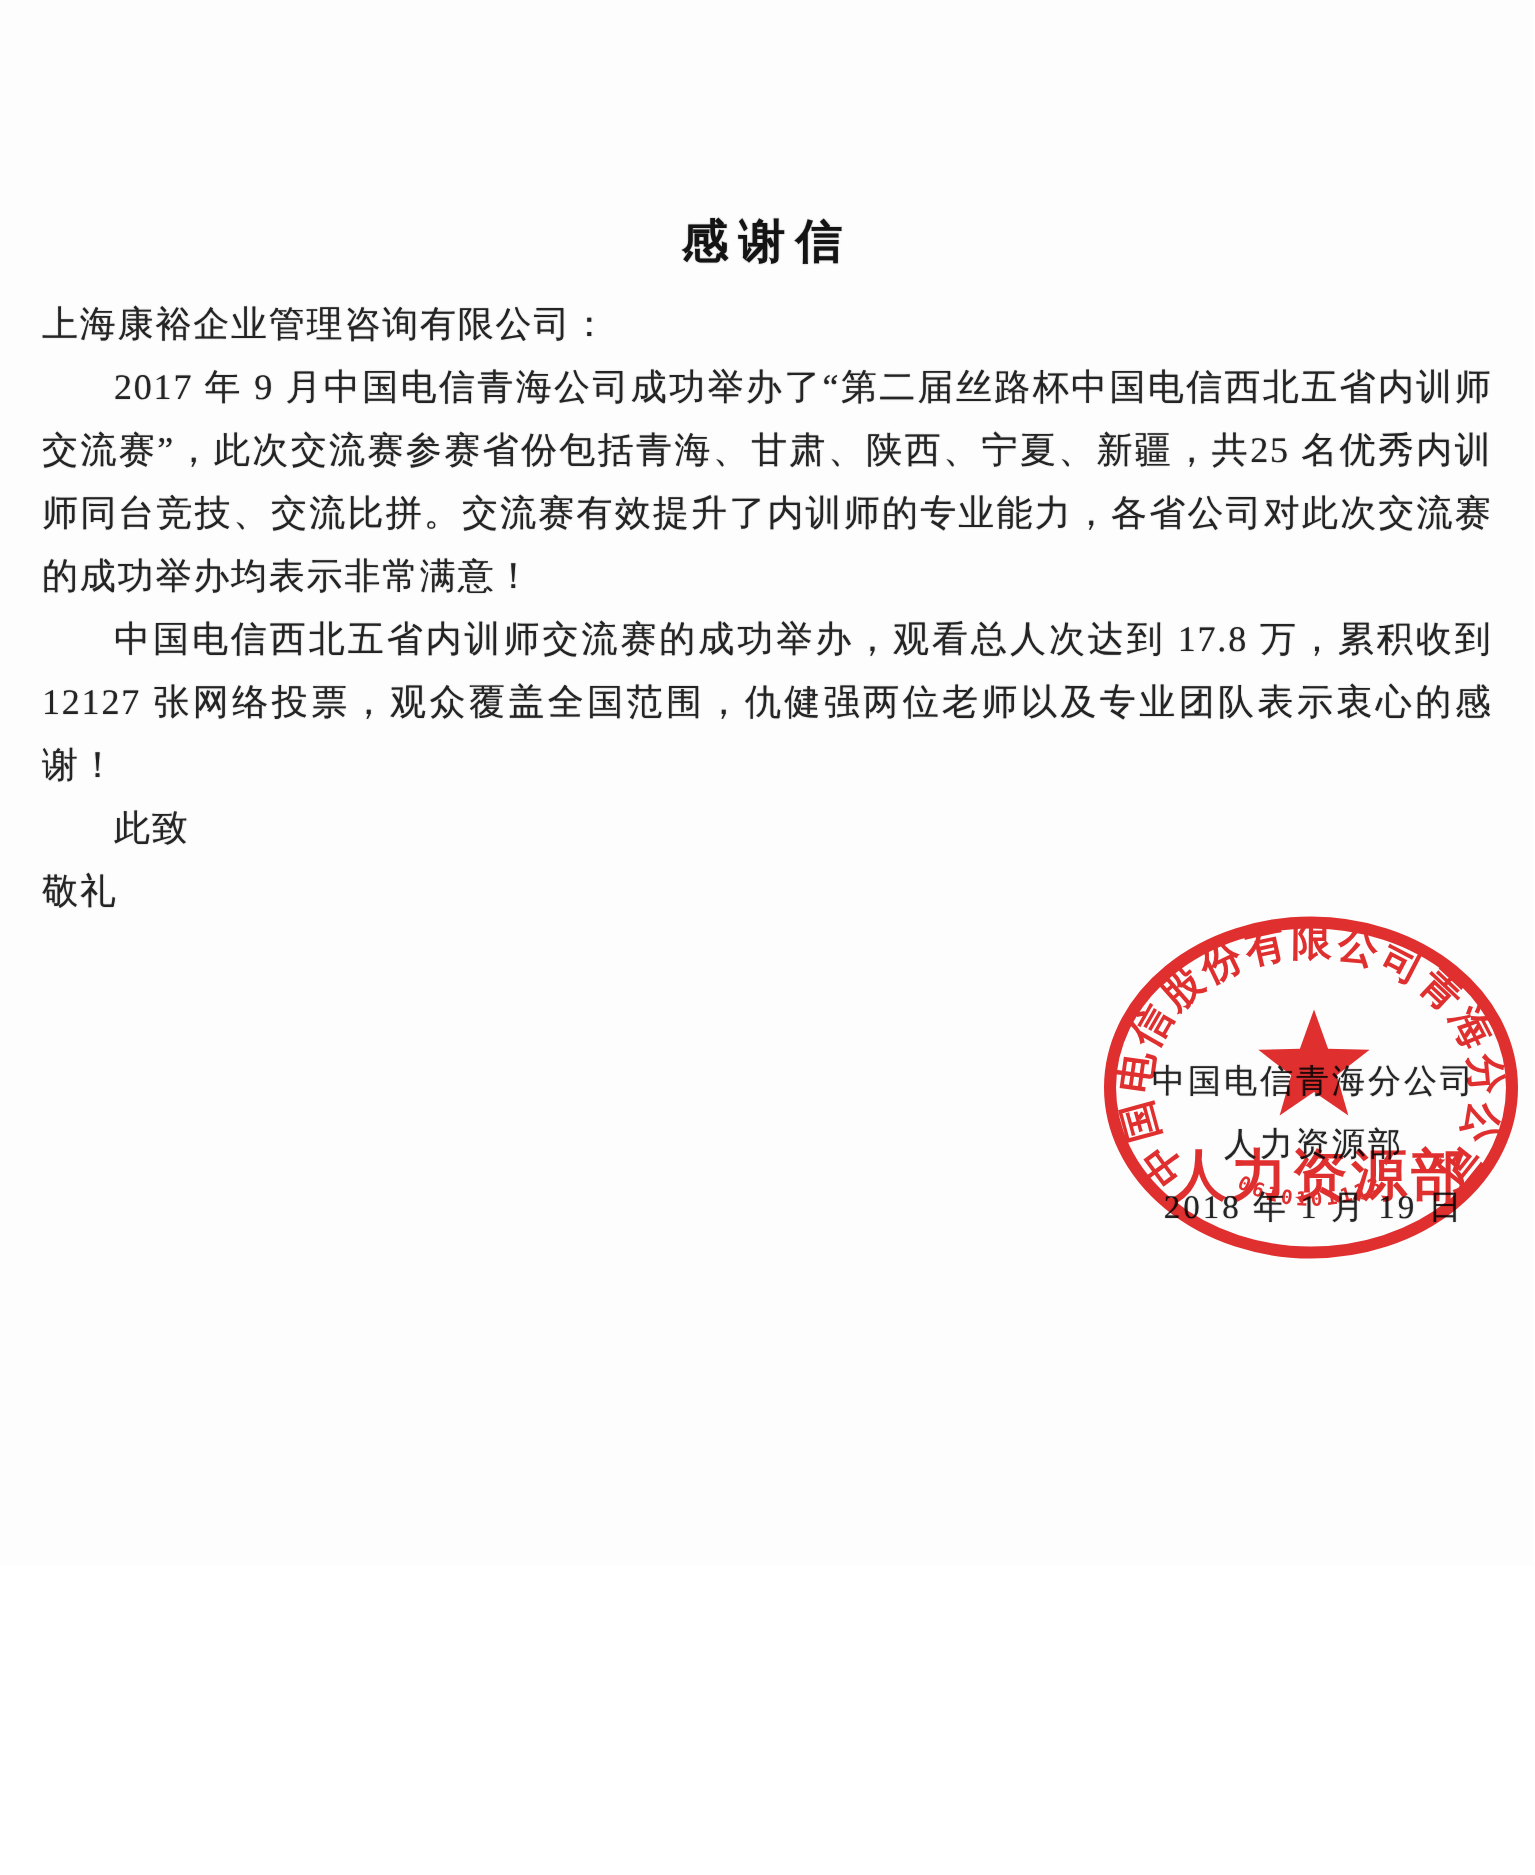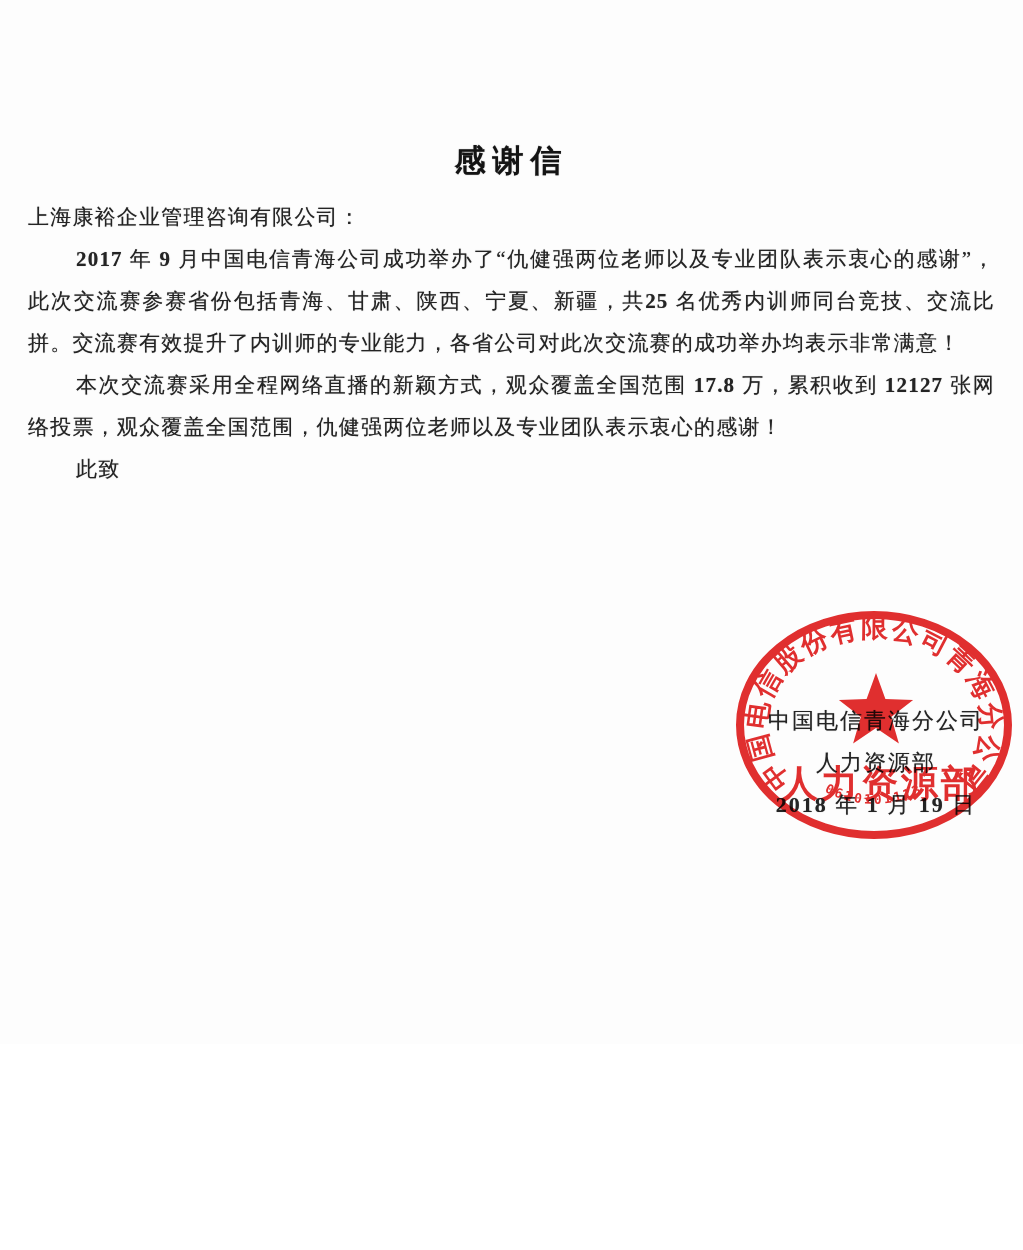--- a/index.html
+++ b/index.html
@@ -21,31 +21,31 @@
     text-align:center;
     font-size:31px;
     font-weight:bold;
     letter-spacing:7px;
     line-height:38px;
     color:#141414;
     text-shadow:0 0 1px rgba(30,30,30,.55);
   }
   .content{
     margin:0 28px;
-    font-size:21px;
+    font-size:24px;
     line-height:42px;
     letter-spacing:1.2px;
     text-align:justify;
     color:#242424;
     text-shadow:0 0 .8px rgba(40,40,40,.6);
   }
   .content p{margin:0;}
   p.para{text-indent:48px;}
   .cizhi{text-indent:48px;}
-  .num{font-weight:bold;}
+  .num{font-weight:normal;}
   .signature{
     position:absolute;
     left:733px;top:700px;width:286px;
     text-align:center;
     font-size:22px;
     line-height:42px;
     letter-spacing:2px;
     color:#242424;
     text-shadow:0 0 .8px rgba(40,40,40,.6);
   }
@@ -77,23 +77,24 @@
 </style>
 </head>
 <body>
 
 <div class="page">
 
   <h1 class="title">感谢信</h1>
 
   <div class="content">
     <p class="recipient">上海康裕企业管理咨询有限公司：</p>
-    <p class="para"><span class="num">2017</span><span> 年 </span><span class="num">9</span><span> 月中国电信青海公司成功举办了“仇健强两位老师以及专业团队表示衷心的感谢”，此次交流赛参赛省份包括青海、甘肃、陕西、宁夏、新疆，共</span><span class="num">25</span><span> 名优秀内训师同台竞技、交流比拼。交流赛有效提升了内训师的专业能力，各省公司对此次交流赛的成功举办均表示非常满意！</span></p>
-    <p class="para"><span>本次交流赛采用全程网络直播的新颖方式，观众覆盖全国范围 </span><span class="num">17.8</span><span> 万，累积收到 </span><span class="num">12127</span><span> 张网络投票，观众覆盖全国范围，仇健强两位老师以及专业团队表示衷心的感谢！</span></p>
+    <p class="para"><span class="num">2017</span><span> 年 </span><span class="num">9</span><span> 月中国电信青海公司成功举办了“第二届丝路杯中国电信西北五省内训师交流赛”，此次交流赛参赛省份包括青海、甘肃、陕西、宁夏、新疆，共</span><span class="num">25</span><span> 名优秀内训师同台竞技、交流比拼。交流赛有效提升了内训师的专业能力，各省公司对此次交流赛的成功举办均表示非常满意！</span></p>
+    <p class="para"><span>中国电信西北五省内训师交流赛的成功举办，观看总人次达到 </span><span class="num">17.8</span><span> 万，累积收到 </span><span class="num">12127</span><span> 张网络投票，观众覆盖全国范围，仇健强两位老师以及专业团队表示衷心的感谢！</span></p>
     <p class="cizhi">此致</p>
+    <p class="jingli">敬礼</p>
   </div>
 
   <div class="signature">
     <div>中国电信青海分公司</div>
     <div>人力资源部</div>
     <div><span class="num">2018</span><span> 年 </span><span class="num">1</span><span> 月 </span><span class="num">19</span><span> 日</span></div>
   </div>
 
   <svg class="stamp" viewBox="0 0 286 236" width="286" height="236" xmlns="http://www.w3.org/2000/svg">
     <defs>

